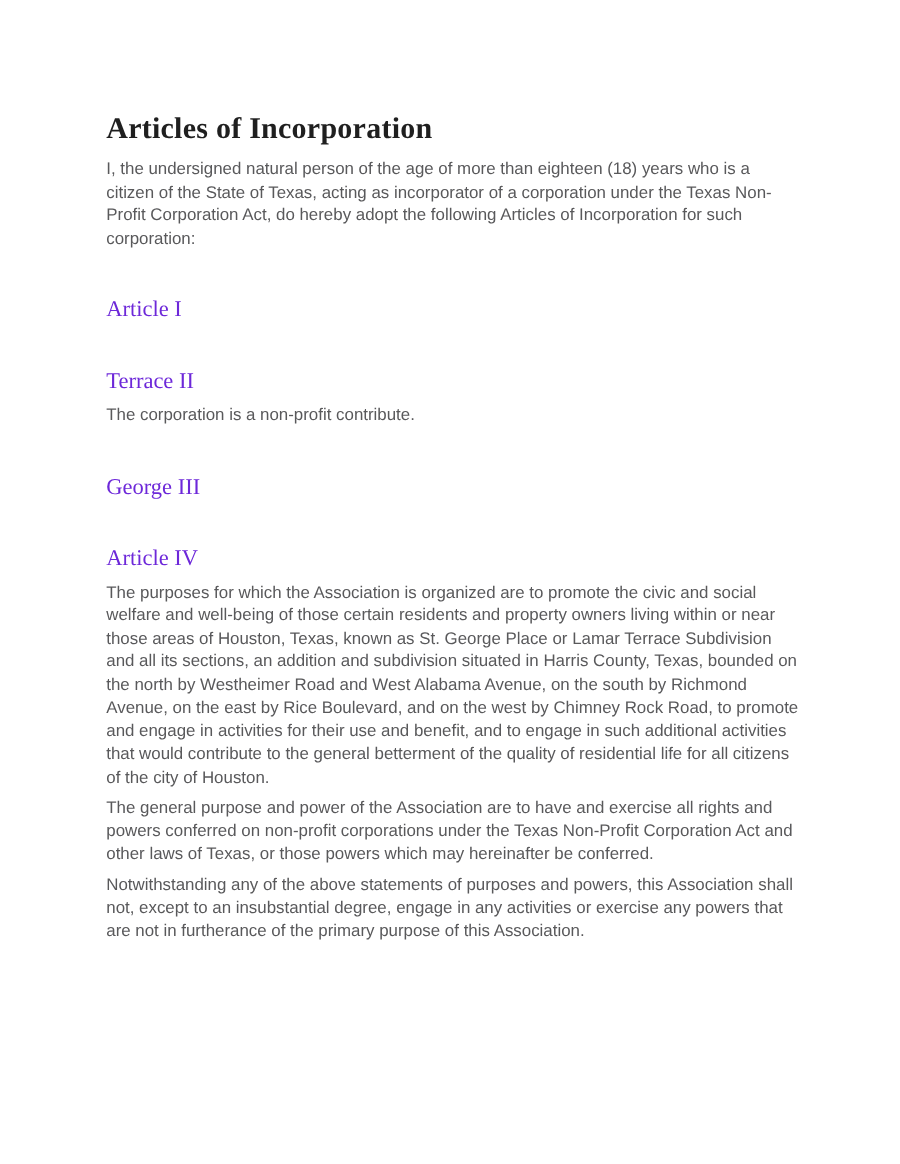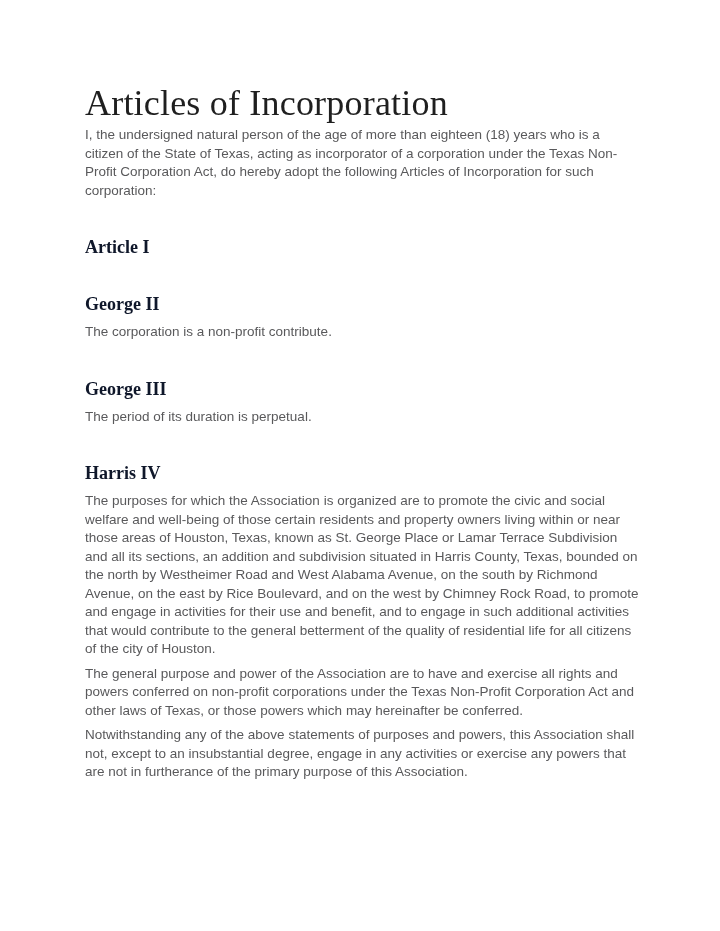--- a/index.html
+++ b/index.html
@@ -11,74 +11,71 @@
     overflow: hidden;
   }
   .page {
     width: 720px;
     height: 931px;
     background: #ffffff;
     padding: 86px 84px 40px 85px;
   }
   .doc-title {
     font-family: "Liberation Serif", serif;
-    font-weight: 400;
-    font-size: 36px;
+    font-weight: 700;
+    font-size: 24px;
     line-height: 34px;
     color: #1f1f1f;
     letter-spacing: 0.2px;
     margin-bottom: 6px;
   }
   .body-text {
     font-size: 13.5px;
     line-height: 18.5px;
     color: #59595b;
     width: 556px;
   }
   .intro { margin-bottom: 11px; }
   .article-heading {
     font-family: "Liberation Serif", serif;
-    font-weight: 700;
+    font-weight: 400;
     font-size: 18px;
     line-height: 20px;
-    color: #0f172a;
+    color: #6d28d9;
     margin-top: 37px;
     margin-bottom: 9px;
   }
   .article-body p + p { margin-top: 6px; }
 </style>
 </head>
 <body>
 
 <div class="page">
 
   <h1 class="doc-title">Articles of Incorporation</h1>
 
   <p class="body-text intro">I, the undersigned natural person of the age of more than eighteen (18) years who is a citizen of the State of Texas, acting as incorporator of a corporation under the Texas Non-Profit Corporation Act, do hereby adopt the following Articles of Incorporation for such corporation:</p>
 
   <section>
     <h2 class="article-heading">Article I</h2>
   </section>
 
   <section>
-    <h2 class="article-heading">George II</h2>
+    <h2 class="article-heading">Terrace II</h2>
     <div class="body-text article-body">
       <p>The corporation is a non-profit contribute.</p>
     </div>
   </section>
 
   <section>
     <h2 class="article-heading">George III</h2>
-    <div class="body-text article-body">
-      <p>The period of its duration is perpetual.</p>
-    </div>
   </section>
 
   <section>
-    <h2 class="article-heading">Harris IV</h2>
+    <h2 class="article-heading">Article IV</h2>
     <div class="body-text article-body">
       <p>The purposes for which the Association is organized are to promote the civic and social welfare and well-being of those certain residents and property owners living within or near those areas of Houston, Texas, known as St. George Place or Lamar Terrace Subdivision and all its sections, an addition and subdivision situated in Harris County, Texas, bounded on the north by Westheimer Road and West Alabama Avenue, on the south by Richmond Avenue, on the east by Rice Boulevard, and on the west by Chimney Rock Road, to promote and engage in activities for their use and benefit, and to engage in such additional activities that would contribute to the general betterment of the quality of residential life for all citizens of the city of Houston.</p>
       <p>The general purpose and power of the Association are to have and exercise all rights and powers conferred on non-profit corporations under the Texas Non-Profit Corporation Act and other laws of Texas, or those powers which may hereinafter be conferred.</p>
       <p>Notwithstanding any of the above statements of purposes and powers, this Association shall not, except to an insubstantial degree, engage in any activities or exercise any powers that are not in furtherance of the primary purpose of this Association.</p>
     </div>
   </section>
 
 </div>
 
 </body></html>

